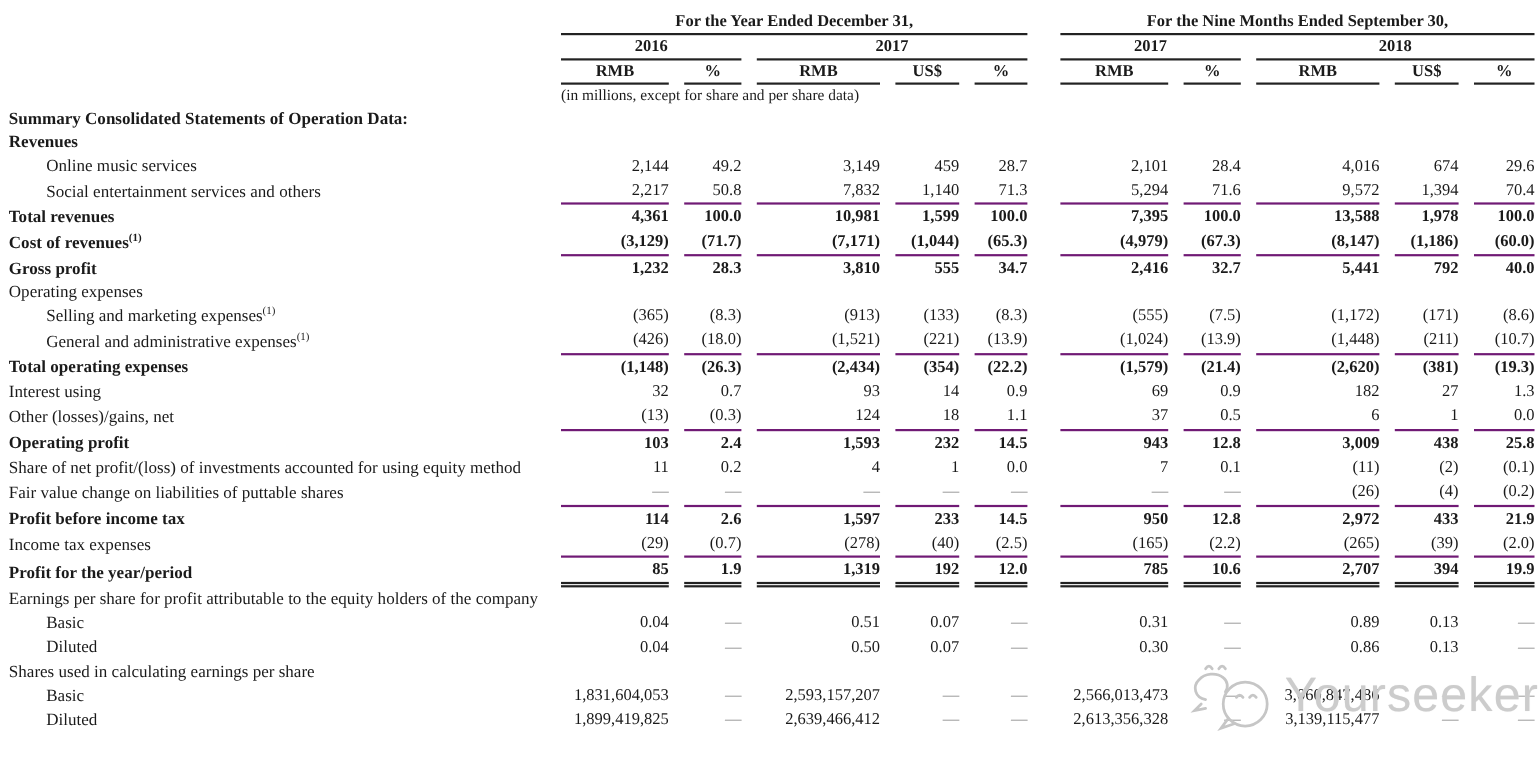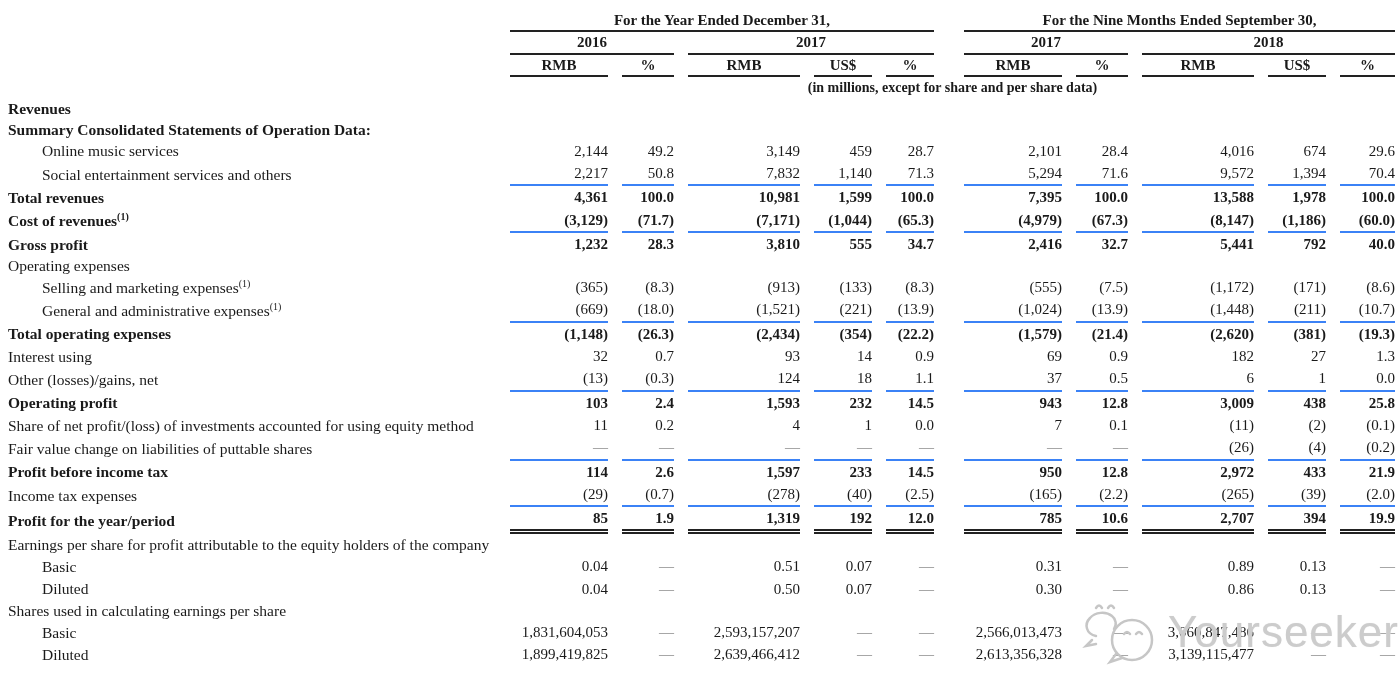--- a/index.html
+++ b/index.html
@@ -31,37 +31,36 @@
     white-space:normal;
   }
   td.sp{padding:0;}
   .b{font-weight:bold;}
   .ind{padding-left:42px !important;font-family:Liberation Serif, serif;}
   .hang{padding-left:32px !important;text-indent:-24px;}
   .num{
     text-align:right;
     padding-bottom:2px;
   }
-  .us{border-bottom:2px solid #3b82f6;}
+  .us{border-bottom:2px solid #701a75;}
   .ud{border-bottom:5px double #222;}
   .dash{color:#8a8a8a;}
   sup{font-size:10px;line-height:0;}
   
   thead td{padding:0 4px 0 10px;}
   .hu{
     text-align:center;
     font-weight:bold;
     font-size:15px;
     border-bottom:2px solid #222;
     padding:1px 0 1px 0;
   }
   .grp{font-size:15px;}
   .units{
-    text-align:center;
-    font-weight:bold;
+    font-weight:normal;
     font-size:14px;
     padding:2px 0 3px 0;
   }
   
   .watermark{
     position:absolute;
     left:1082px;top:596px;
     display:flex;align-items:center;
     color:#c9c9c9;
     pointer-events:none;
@@ -157,26 +156,26 @@
       </tr>
       <tr>
         <td class="lbl"></td>
         <td colspan="11">
             <div class="units">(in millions, except for share and per share data)</div>
           </td>
       </tr>
     </thead>
     <tbody id="tbody">
         <tr>
+          <td class="lbl b" colspan="12">Summary Consolidated Statements of Operation Data:</td>
+        </tr>
+        <tr>
           <td class="lbl b" colspan="12">Revenues</td>
         </tr>
         <tr>
-          <td class="lbl b" colspan="12">Summary Consolidated Statements of Operation Data:</td>
-        </tr>
-        <tr>
           <td class="lbl ind">Online music services</td>
           <td>
             <div class="num">2,144</div>
           </td>
           <td>
             <div class="num">49.2</div>
           </td>
           <td>
             <div class="num">3,149</div>
           </td>
@@ -372,21 +371,21 @@
           <td>
             <div class="num">(171)</div>
           </td>
           <td>
             <div class="num">(8.6)</div>
           </td>
         </tr>
         <tr>
           <td class="lbl ind">General and administrative expenses<sup>(1)</sup></td>
           <td>
-            <div class="num us">(669)</div>
+            <div class="num us">(426)</div>
           </td>
           <td>
             <div class="num us">(18.0)</div>
           </td>
           <td>
             <div class="num us">(1,521)</div>
           </td>
           <td>
             <div class="num us">(221)</div>
           </td>

